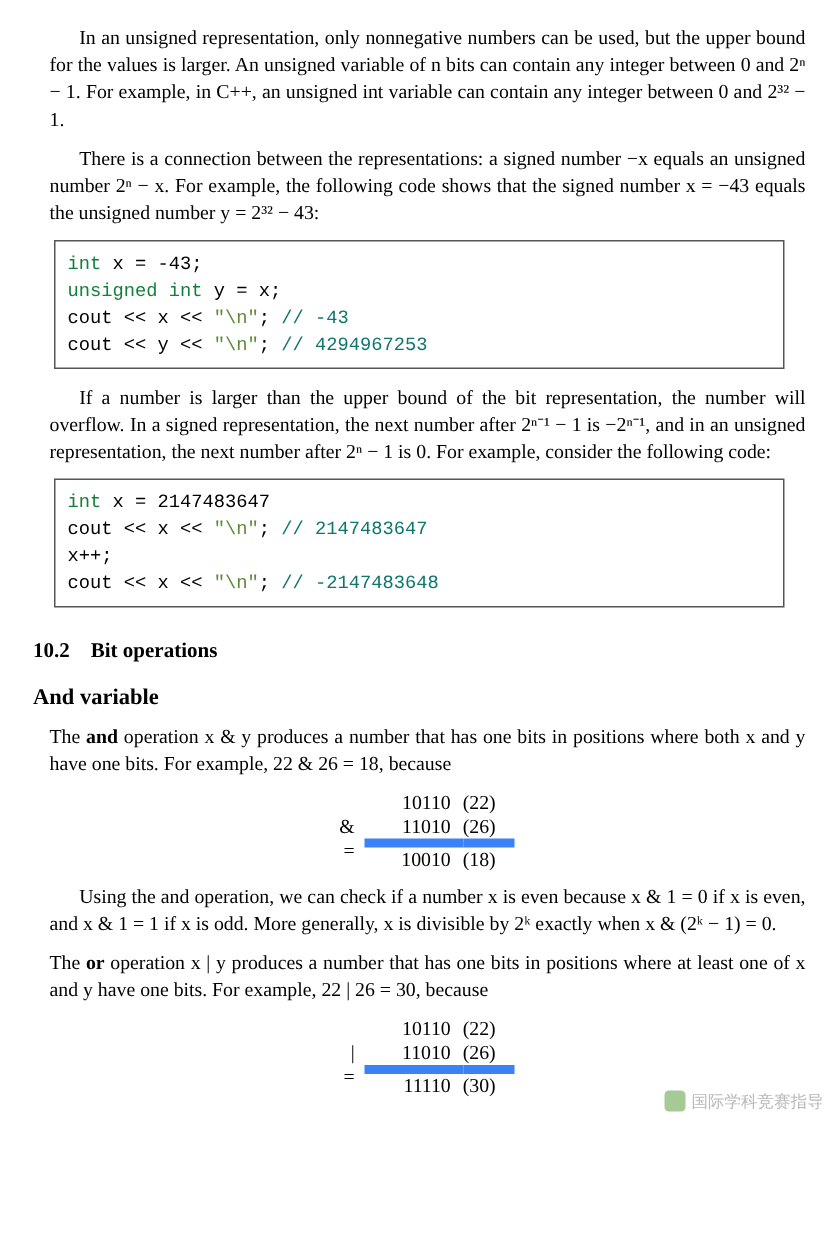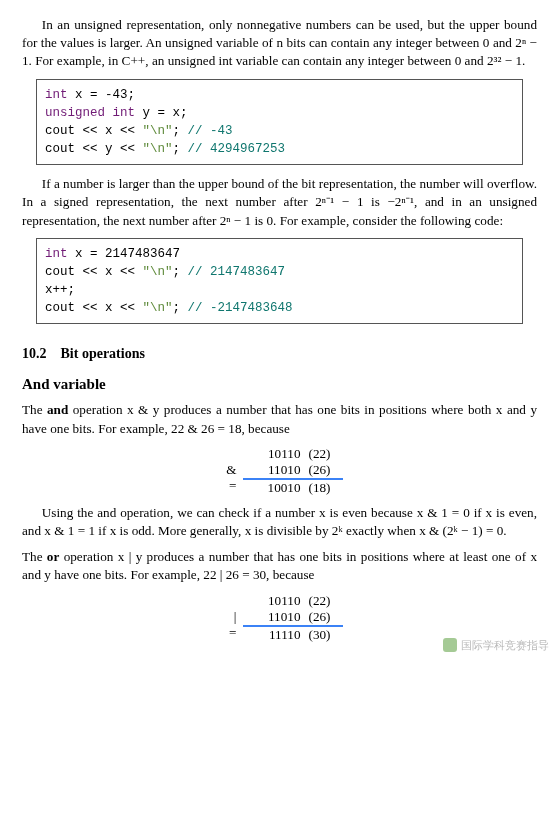--- a/index.html
+++ b/index.html
@@ -10,37 +10,37 @@
     color: #000;
     width: 559px;
   }
   .page {
     padding: 16px 22px 20px 22px;
     box-sizing: border-box;
     position: relative;
     width: 559px;
   }
   p {
-    margin: 0 0 8px 0;
+    margin: 0 0 8px 11px;
     font-size: 13.2px;
     line-height: 1.38;
     text-align: justify;
   }
   p.indent { text-indent: 1.5em; }
   .codebox {
     border: 1px solid #555;
     margin: 8px 14px 10px 14px;
     padding: 6px 8px;
     font-family: "Courier New", monospace;
     font-size: 12.5px;
     line-height: 1.45;
     white-space: pre;
     overflow: hidden;
   }
-  .kw { color: #701a75; }
+  .kw { color: #15803d; }
   .str { color: #5e8a3a; }
   .cm { color: #0f766e; }
   h2.section {
     font-family: Georgia, serif;
     font-weight: bold;
     font-size: 14px;
     margin: 22px 0 14px 0;
   }
   h3.sub {
     font-family: Georgia, serif;
@@ -52,21 +52,21 @@
     margin: 6px auto 8px auto;
     display: table;
     font-family: Georgia, serif;
     font-size: 13.2px;
   }
   .mathblock .row { display: flex; justify-content: space-between; }
   .mathblock .c1 { width: 20px; text-align: right; padding-right: 6px; }
   .mathblock .c2 { width: 58px; text-align: right; padding-right: 8px; font-variant-numeric: tabular-nums;}
   .mathblock .c3 { width: 34px; text-align: left; }
   .mathblock .rule2 .c2,
-  .mathblock .rule2 .c3 { border-top: 2px solid #3b82f6; }
+  .mathblock .rule2 .c3 { border-top: 6px solid #3b82f6; }
   .watermark {
     position: absolute;
     right: 10px;
     bottom: 18px;
     display: flex;
     align-items: center;
     gap: 4px;
     opacity: 0.6;
     font-family: "Microsoft YaHei", sans-serif;
     font-size: 11px;
@@ -78,20 +78,21 @@
     display: inline-block;
   }
 </style>
 </head>
 <body>
 
 <div class="page">
 
   <p class="indent">In an unsigned representation, only nonnegative numbers can be used, but the upper bound for the values is larger. An unsigned variable of n bits can contain any integer between 0 and 2ⁿ − 1. For example, in C++, an unsigned int variable can contain any integer between 0 and 2³² − 1.</p>
 
+  <p class="indent">There is a connection between the representations: a signed number −x equals an unsigned number 2ⁿ − x. For example, the following code shows that the signed number x = −43 equals the unsigned number y = 2³² − 43:</p>
 
   <div class="codebox"><span class="kw">int</span><span> x = -43;</span>
 <span class="kw">unsigned int</span><span> y = x;</span>
 <span>cout &lt;&lt; x &lt;&lt; </span><span class="str">"\n"</span><span>; </span><span class="cm">// -43</span>
 <span>cout &lt;&lt; y &lt;&lt; </span><span class="str">"\n"</span><span>; </span><span class="cm">// 4294967253</span></div>
 
   <p class="indent">If a number is larger than the upper bound of the bit representation, the number will overflow. In a signed representation, the next number after 2ⁿ⁻¹ − 1 is −2ⁿ⁻¹, and in an unsigned representation, the next number after 2ⁿ − 1 is 0. For example, consider the following code:</p>
 
   <div class="codebox"><span class="kw">int</span><span> x = 2147483647</span>
 <span>cout &lt;&lt; x &lt;&lt; </span><span class="str">"\n"</span><span>; </span><span class="cm">// 2147483647</span>

